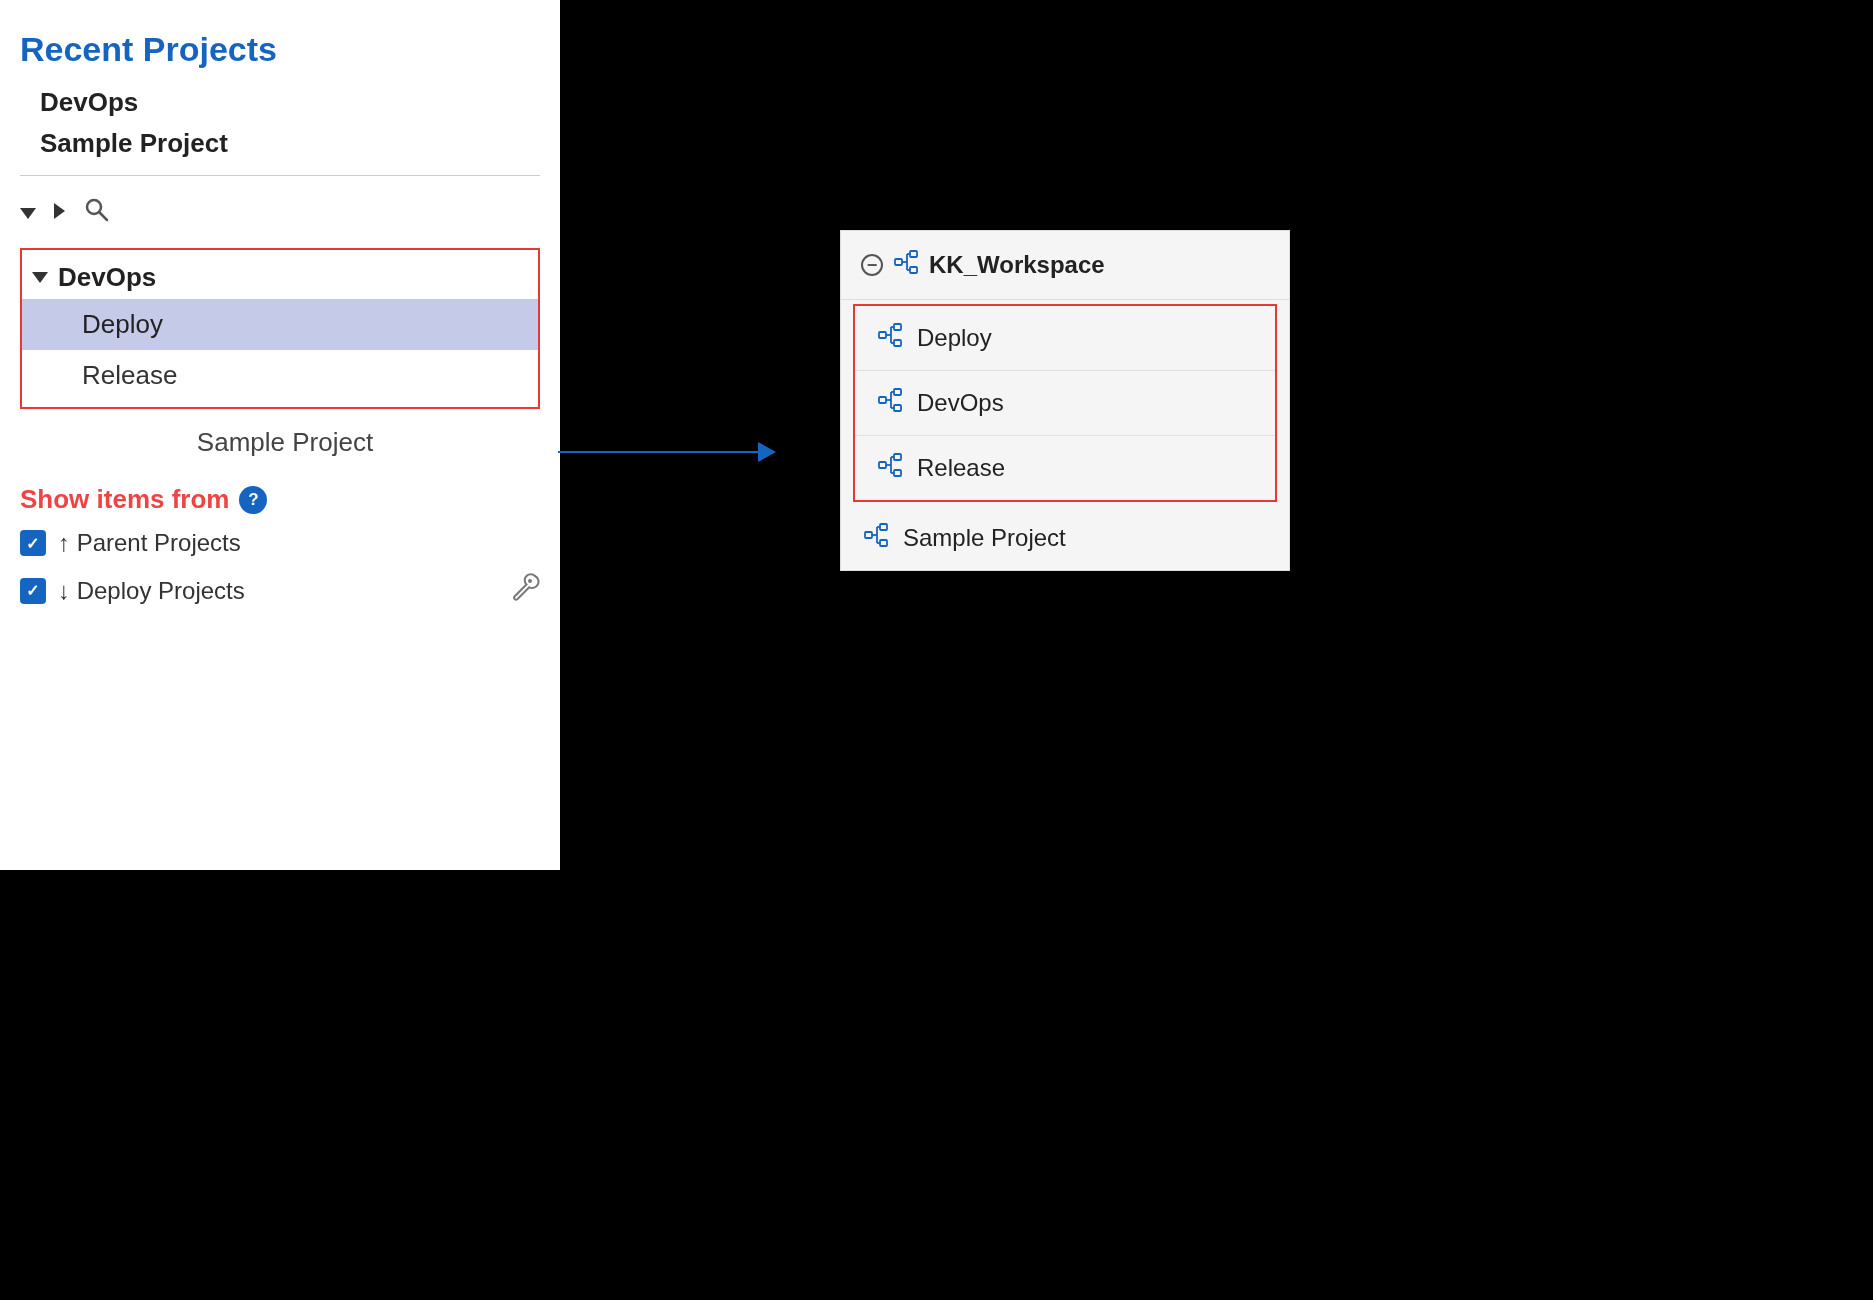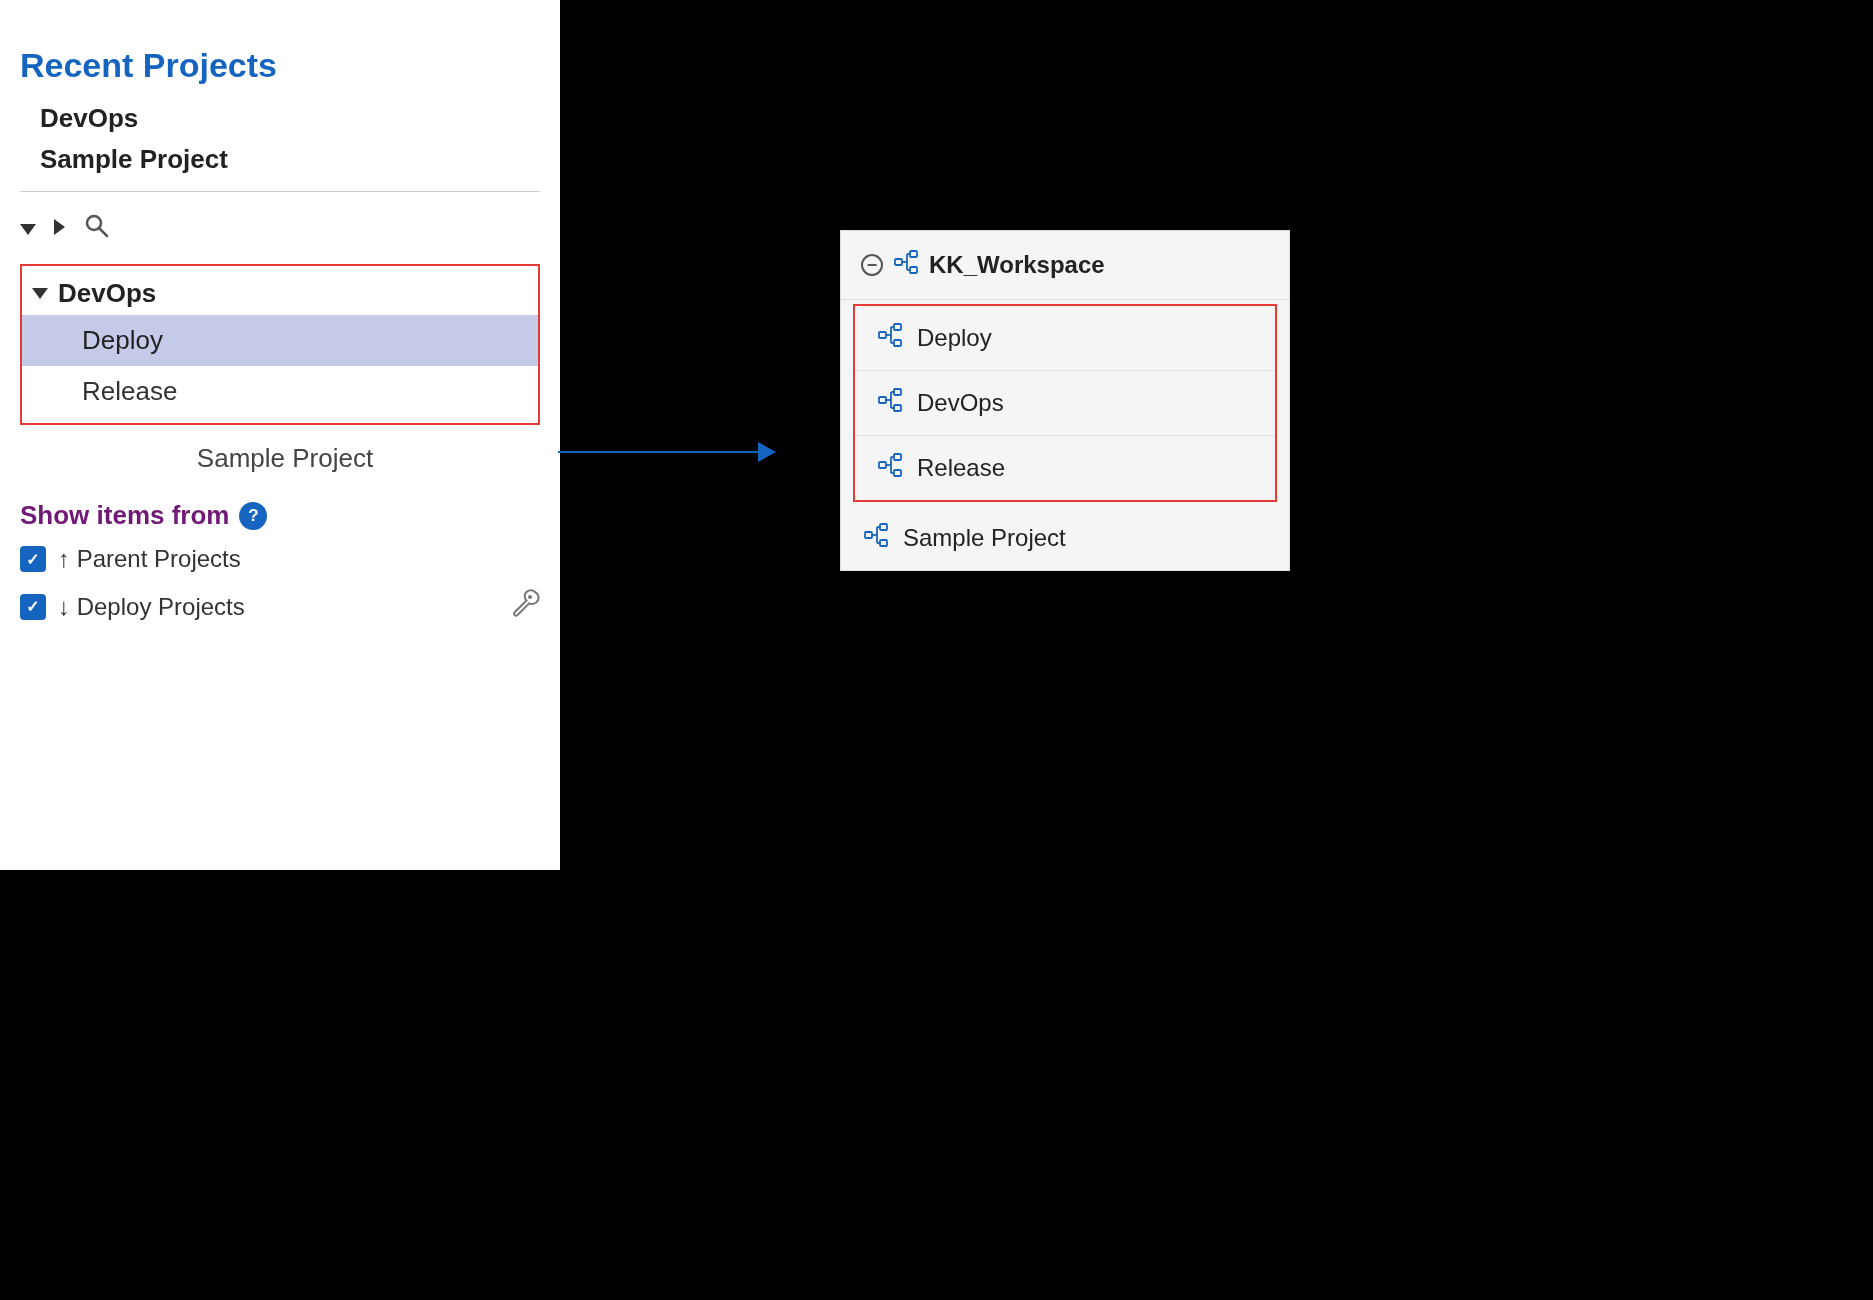--- a/index.html
+++ b/index.html
@@ -14,21 +14,21 @@
     }
 
     
     .left-panel {
       position: absolute;
       left: 0;
       top: 0;
       width: 560px;
       height: 870px;
       background: #fff;
-      padding: 46px 20px 20px 20px;
+      padding: 30px 20px 20px 20px;
     }
 
     .recent-projects-title {
       color: #1565C0;
       font-size: 34px;
       font-weight: 600;
       margin-bottom: 18px;
     }
 
     .recent-project-item {
@@ -122,21 +122,21 @@
     }
 
     .show-items-header {
       display: flex;
       align-items: center;
       gap: 10px;
       margin-bottom: 14px;
     }
 
     .show-items-label {
-      color: #701a75;
+      color: #ef4444;
       font-size: 26px;
       font-weight: 600;
     }
 
     .help-icon {
       width: 28px;
       height: 28px;
       background: #1565C0;
       border-radius: 50%;
       color: #fff;

